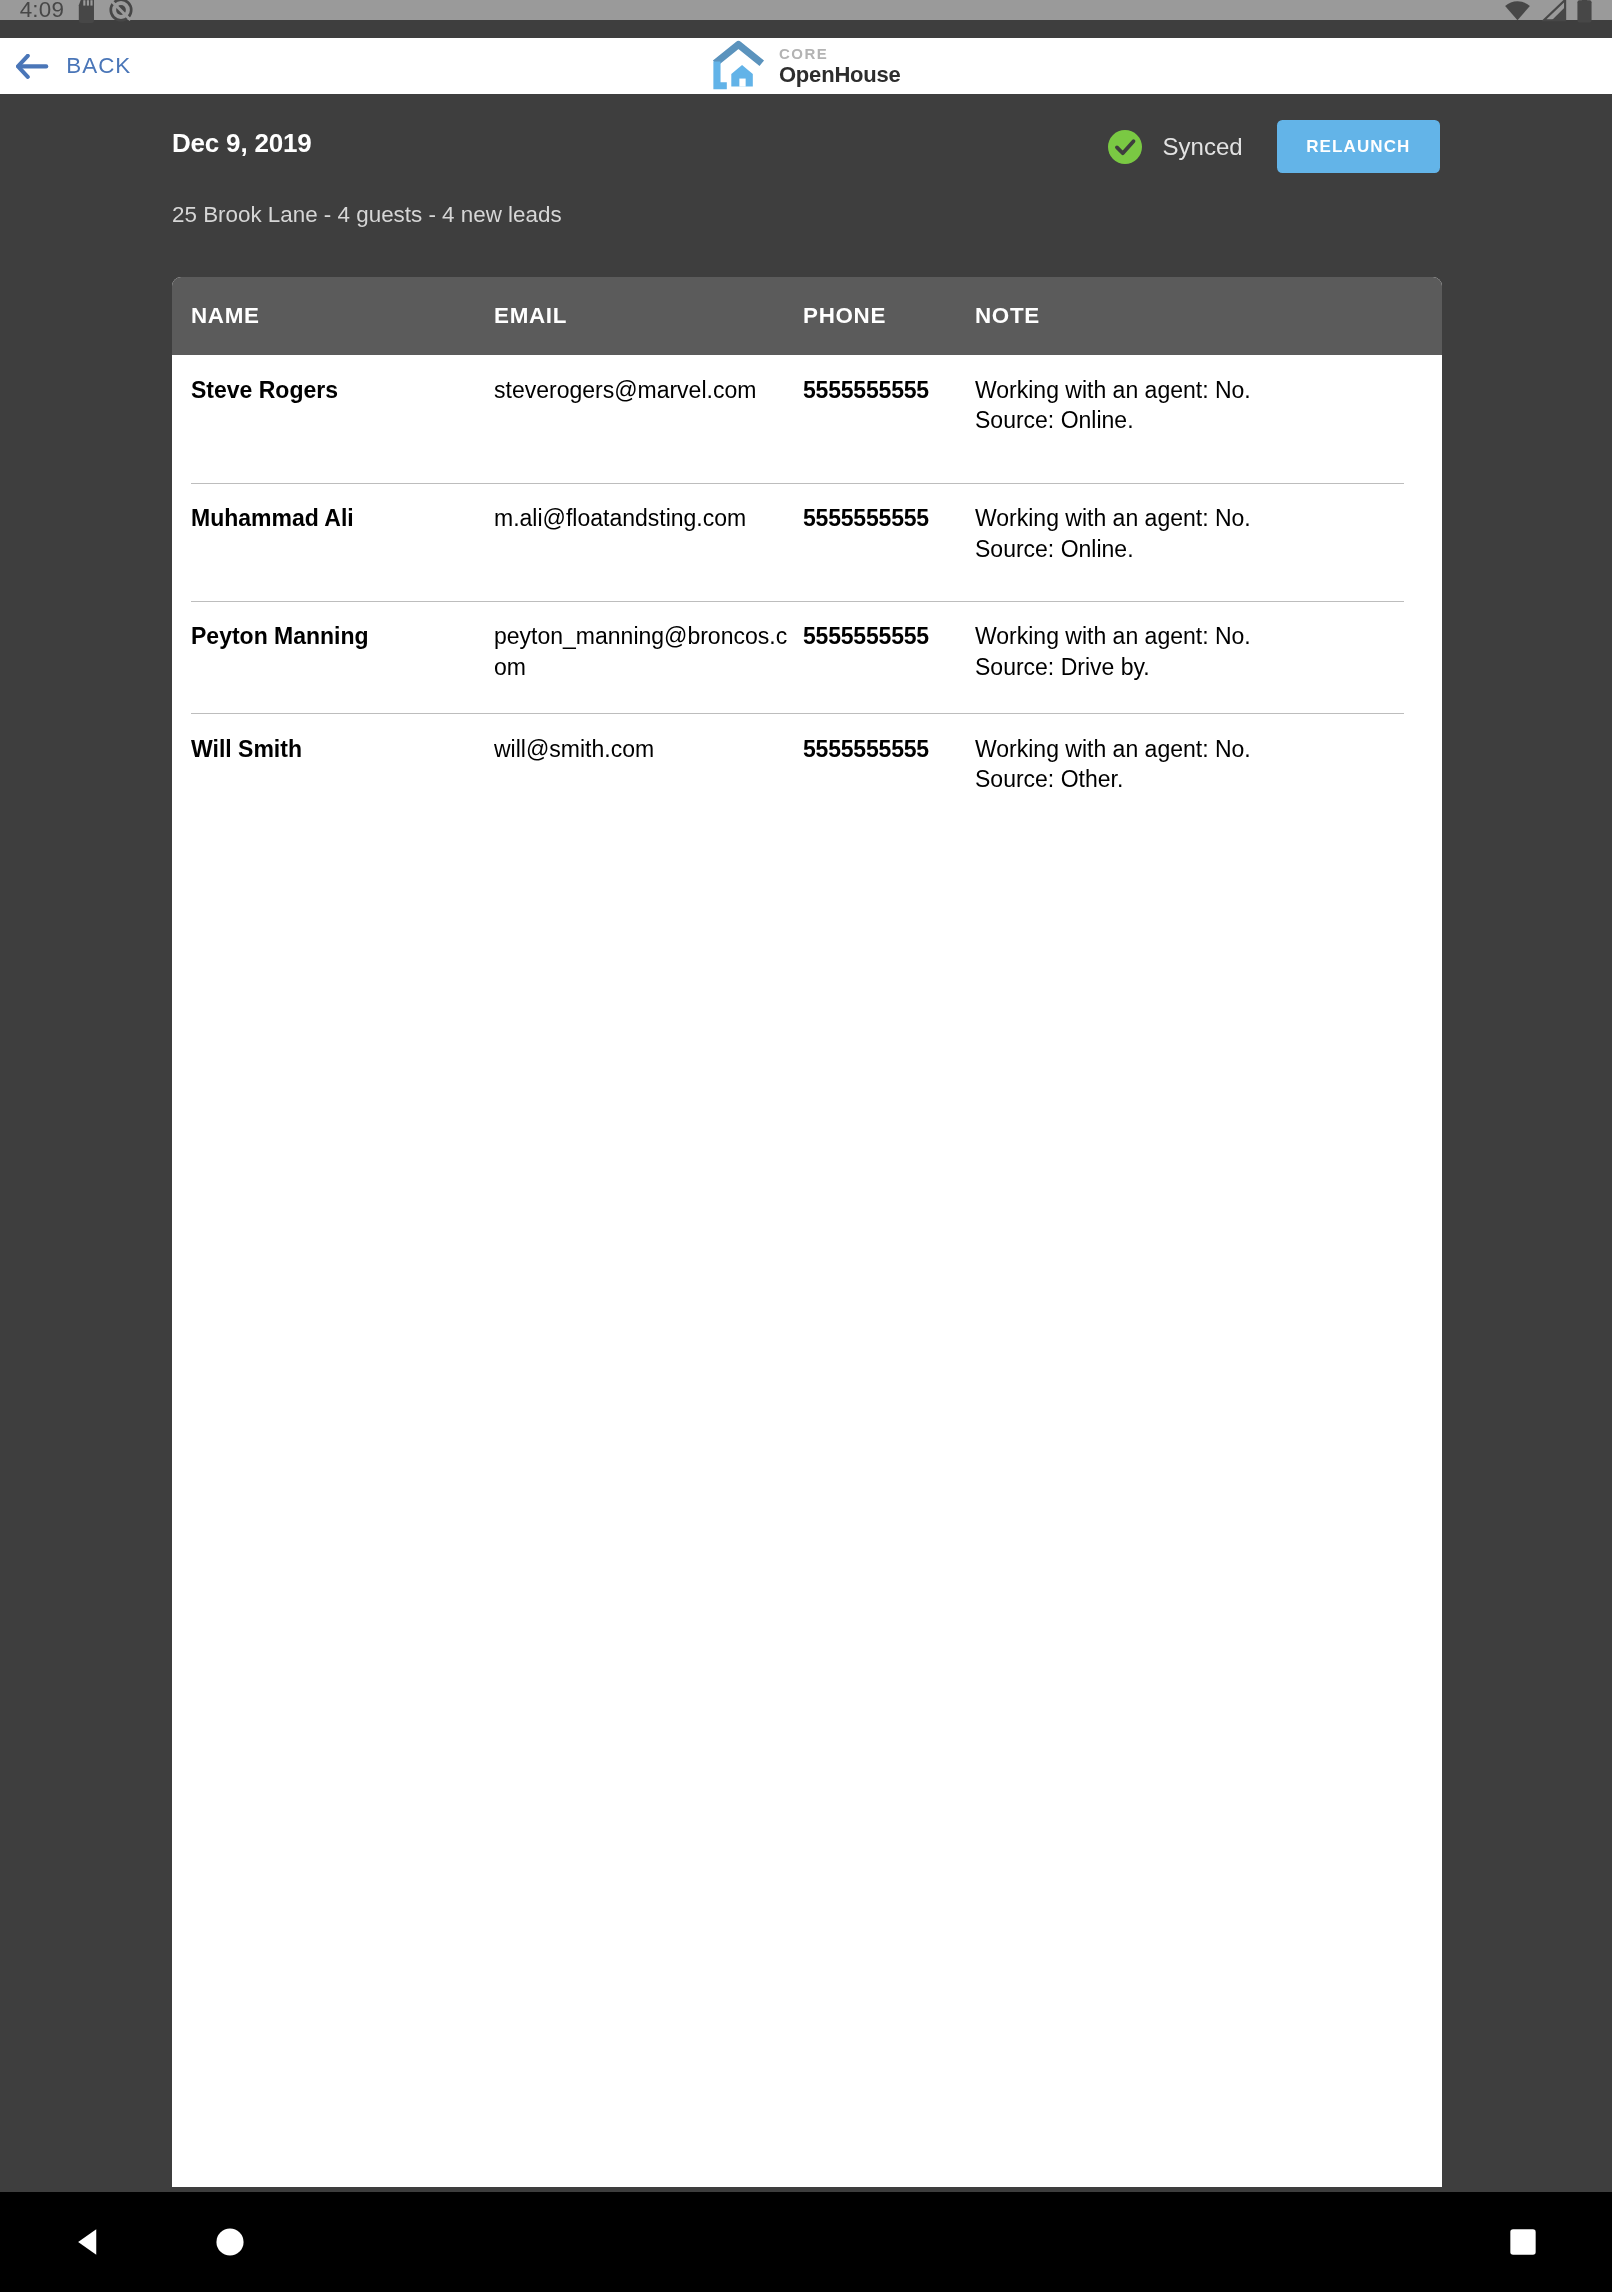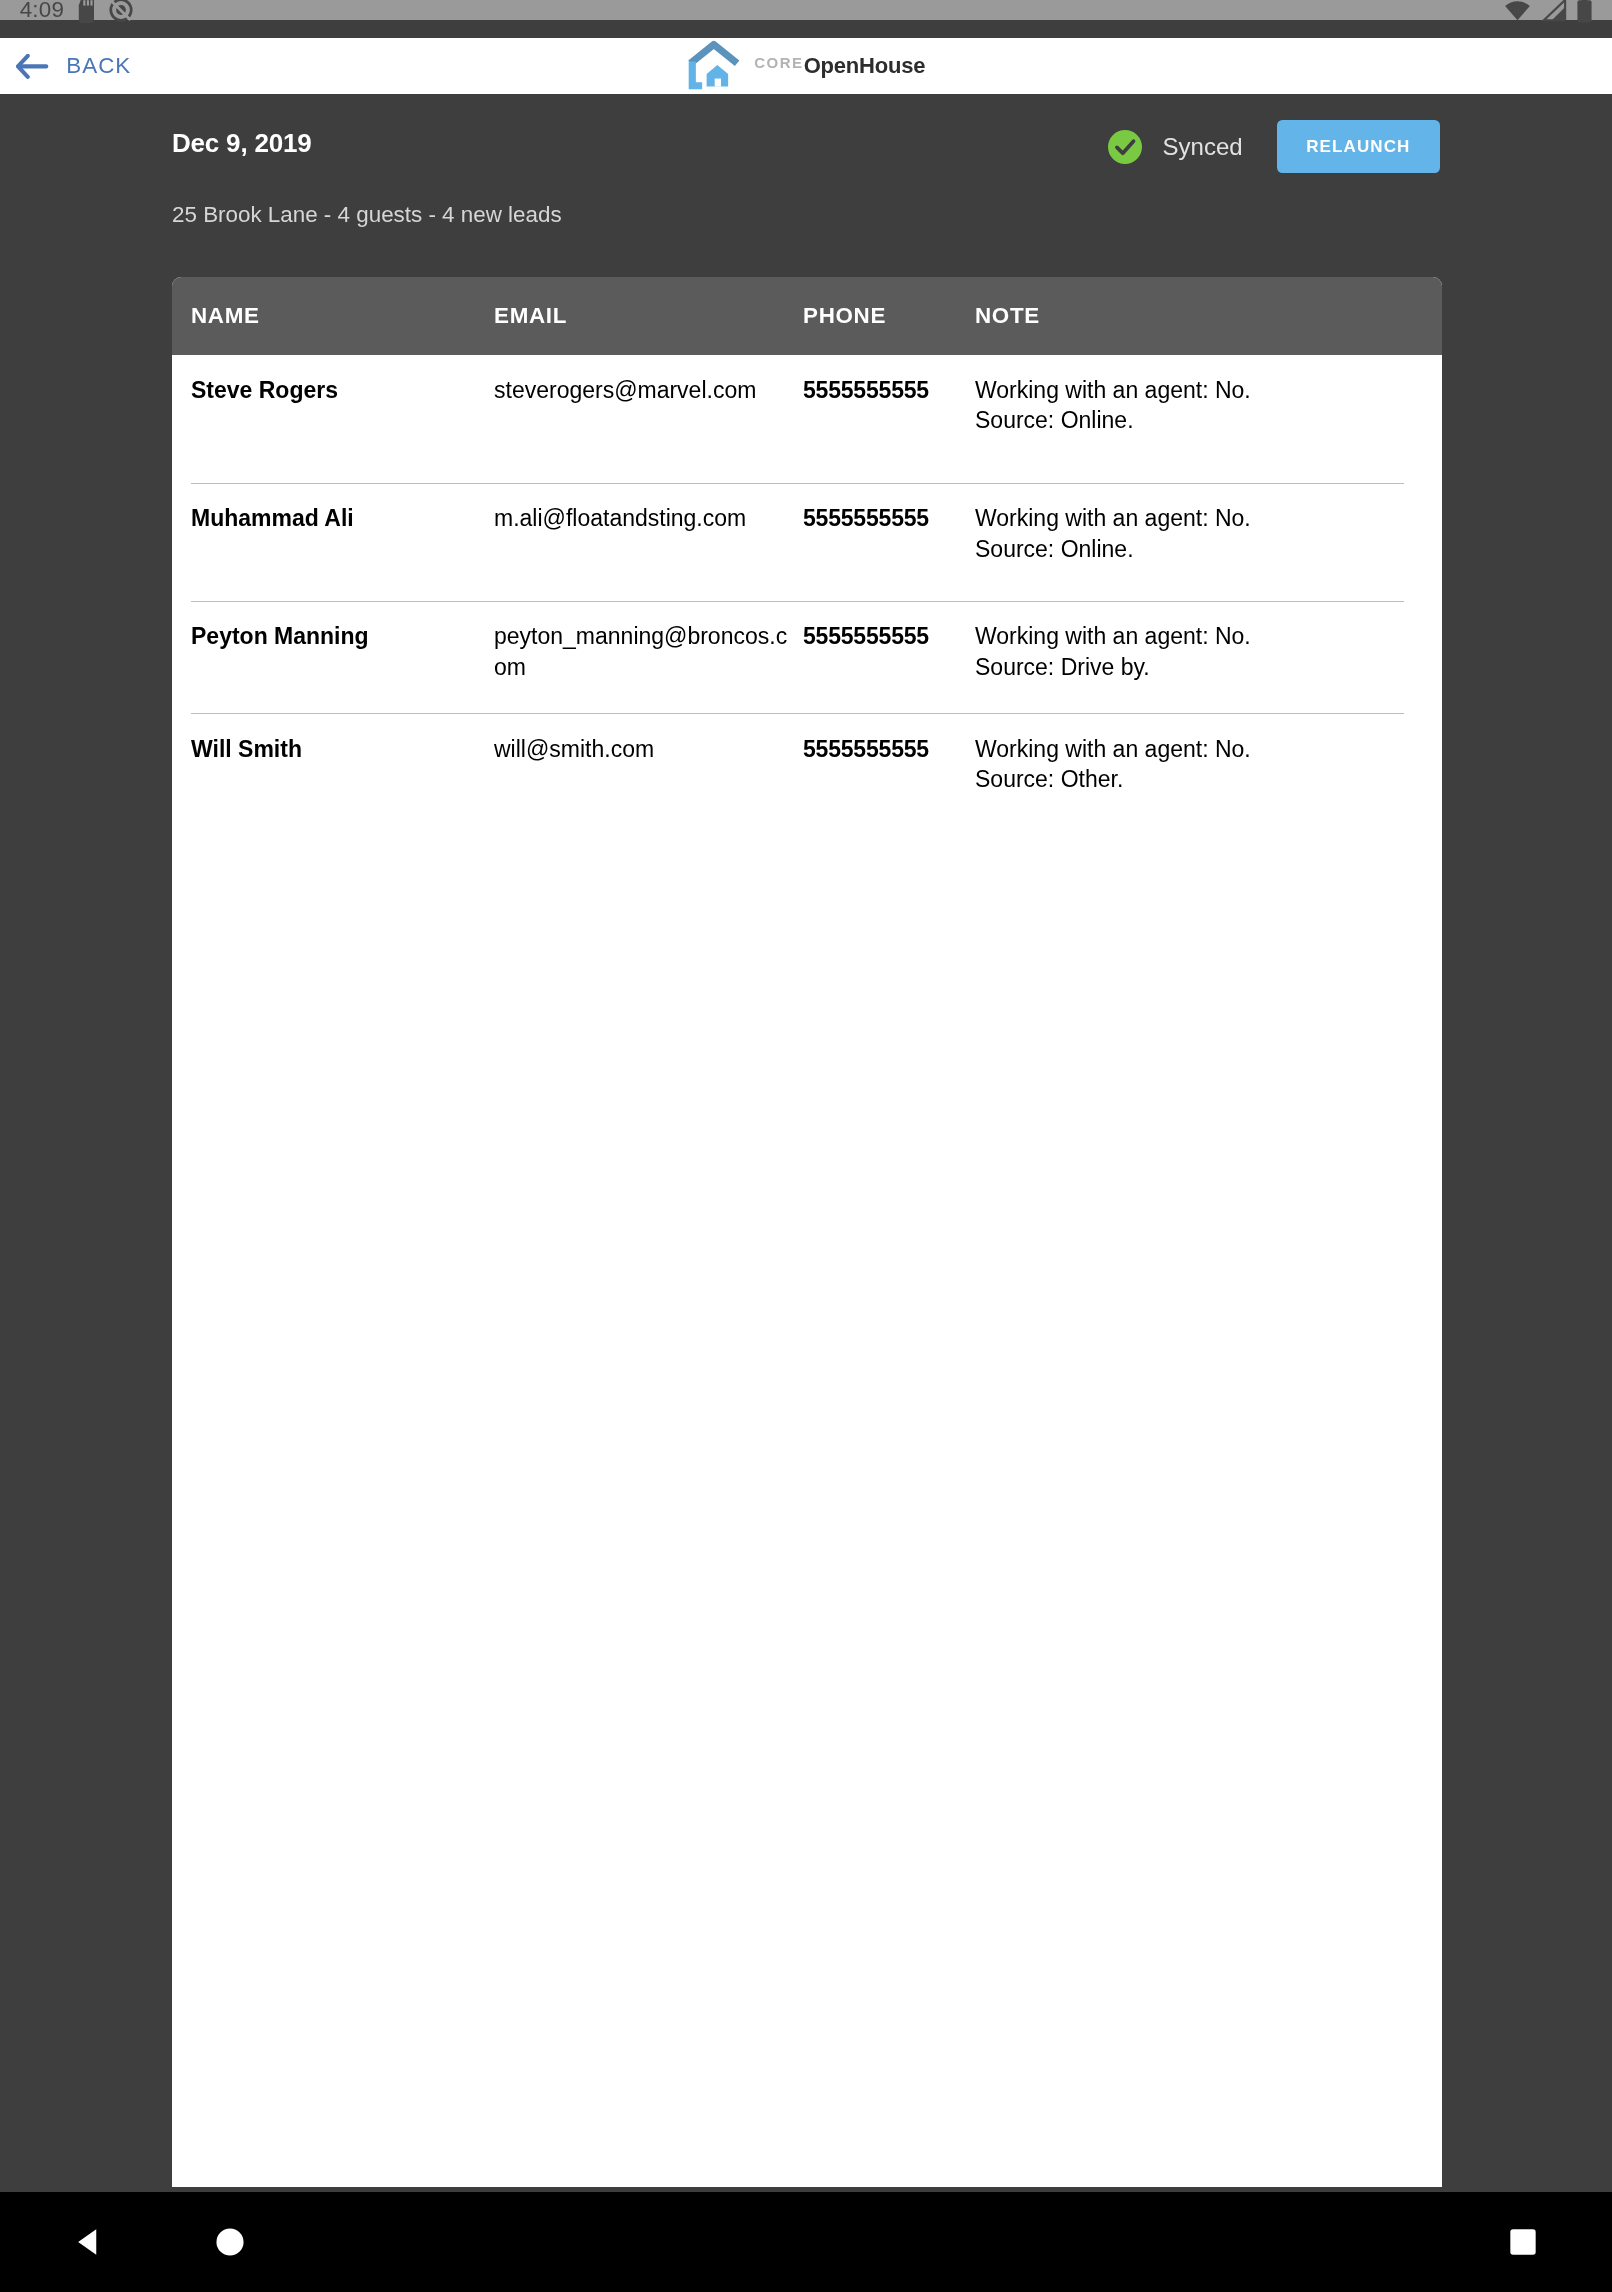--- a/index.html
+++ b/index.html
@@ -72,21 +72,21 @@
   }
   .brand {
     position: absolute;
     left: 50%;
     top: 50%;
     transform: translate(-50%, -50%);
     display: flex;
     align-items: center;
     gap: 11.6px;
   }
-  .brand-text { display: flex; flex-direction: row; justify-content: center; }
+  .brand-text { display: flex; flex-direction: column; justify-content: center; }
   .brand-core {
     color: #b3b3b3;
     font-size: 15px;
     font-weight: bold;
     letter-spacing: 1.5px;
     line-height: 1;
     margin-bottom: 2.7px;
   }
   .brand-name {
     color: #2d2d2d;

